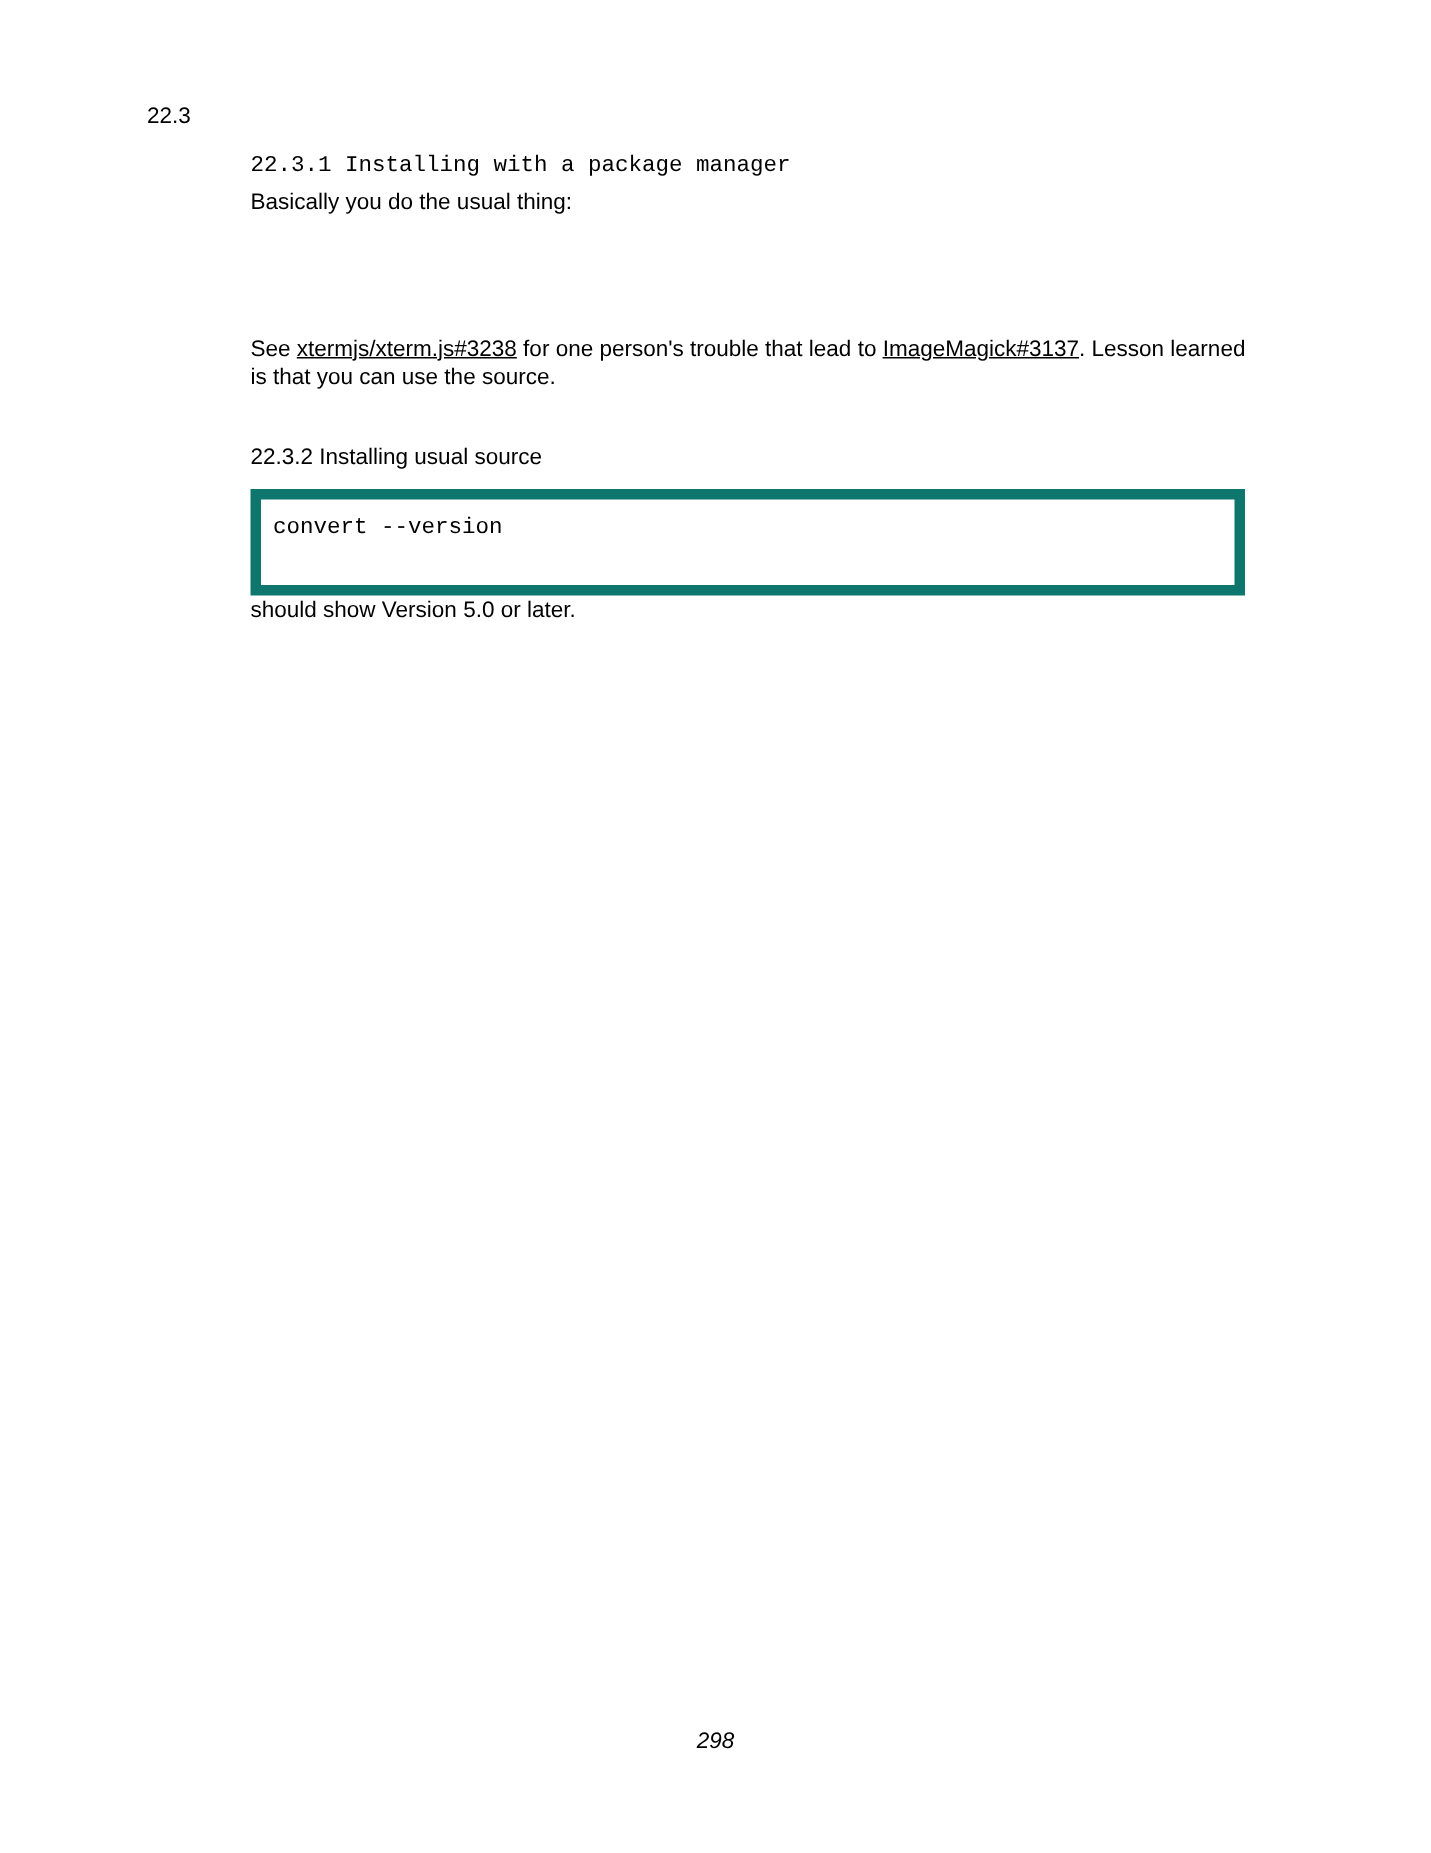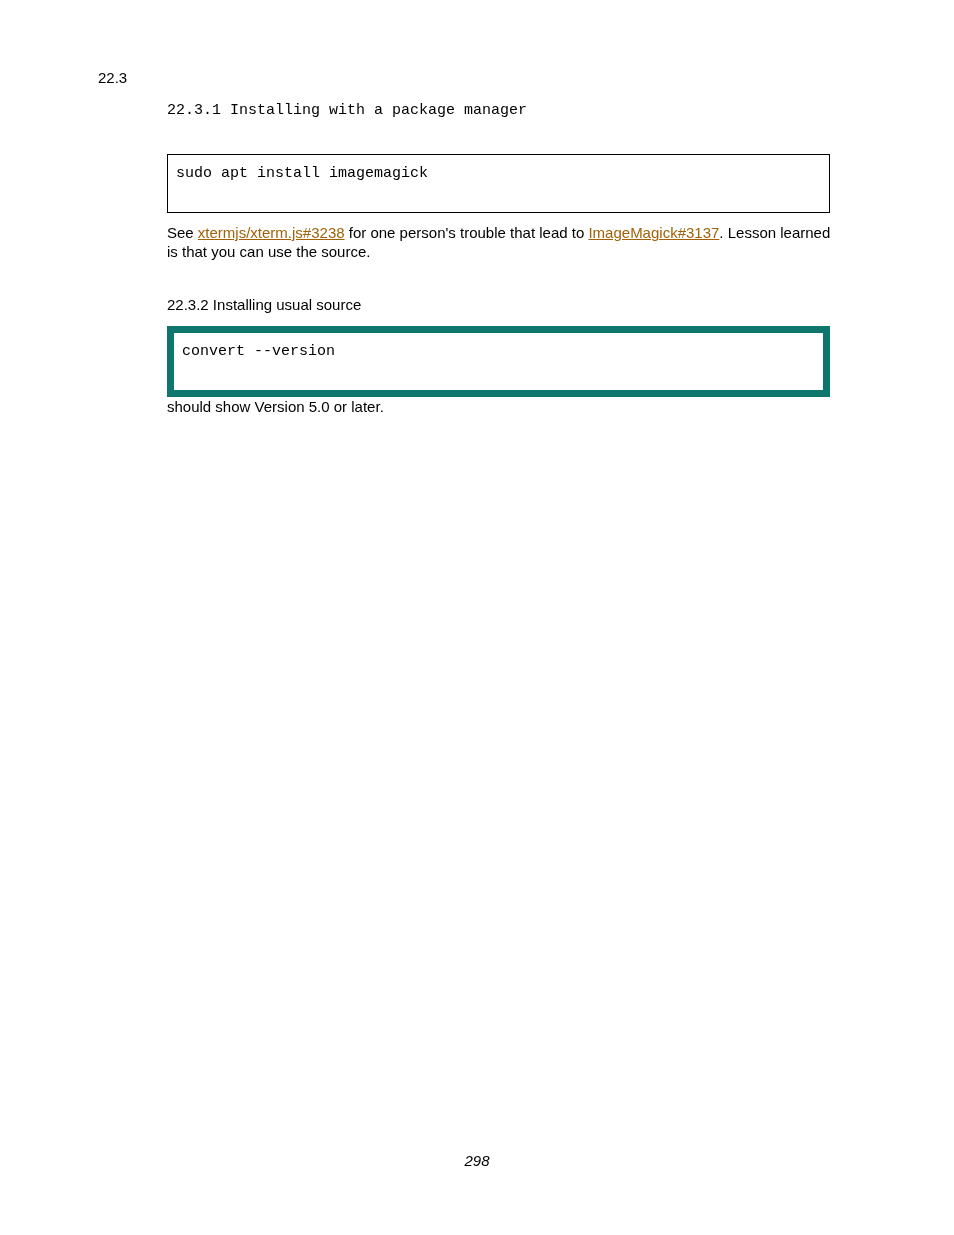--- a/index.html
+++ b/index.html
@@ -55,21 +55,21 @@
   .para-2 {
     position: absolute;
     left: 167px;
     top: 224px;
     width: 664px;
     font-size: 15px;
     font-family: Arial, Helvetica, sans-serif;
     line-height: 1.25;
   }
   .link {
-    color: #a16207;
+    color: #000000;
     text-decoration: underline;
   }
   .section-heading-2 {
     position: absolute;
     left: 167px;
     top: 296px;
     font-size: 15px;
     font-family: Arial, Helvetica, sans-serif;
   }
   .code-box-2 {
@@ -106,22 +106,22 @@
   }
 </style>
 </head>
 <body>
 
 <div class="page">
   <div class="sidebar-label">22.3</div>
 
   <div class="section-heading-1">22.3.1 Installing with a package manager</div>
 
+  <div class="para-1">Basically you do the usual thing:</div>
 
-  <div class="code-box-1">sudo apt install imagemagick</div>
 
   <div class="para-2">
     <span>See </span><a class="link" href="#">xtermjs/xterm.js#3238</a><span> for one person's trouble that lead to </span><a class="link" href="#">ImageMagick#3137</a><span>. Lesson learned is that you can use the source.</span>
   </div>
 
   <div class="section-heading-2">22.3.2 Installing usual source</div>
 
   <div class="code-box-2">convert --version</div>
 
   <div class="para-3">should show Version 5.0 or later.</div>

